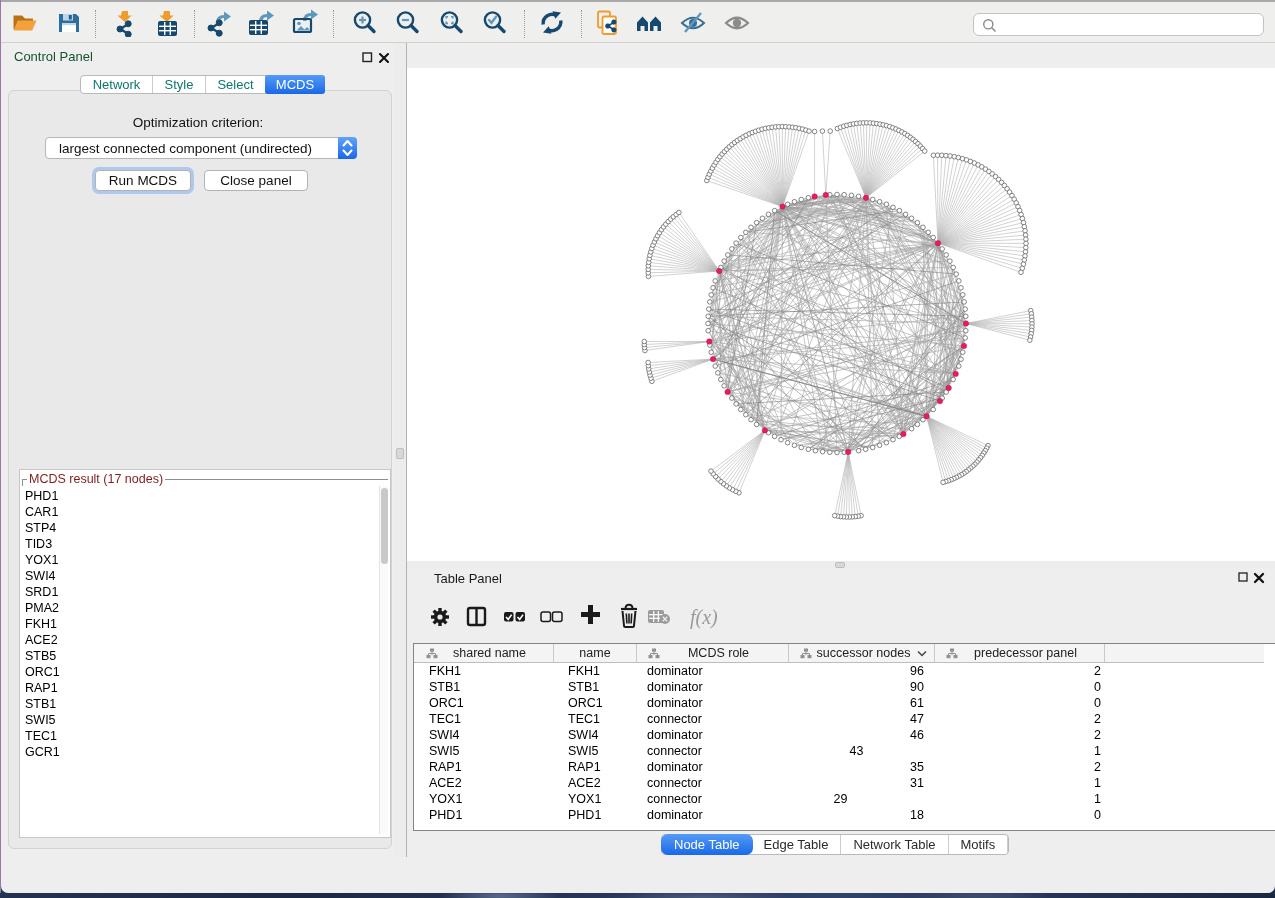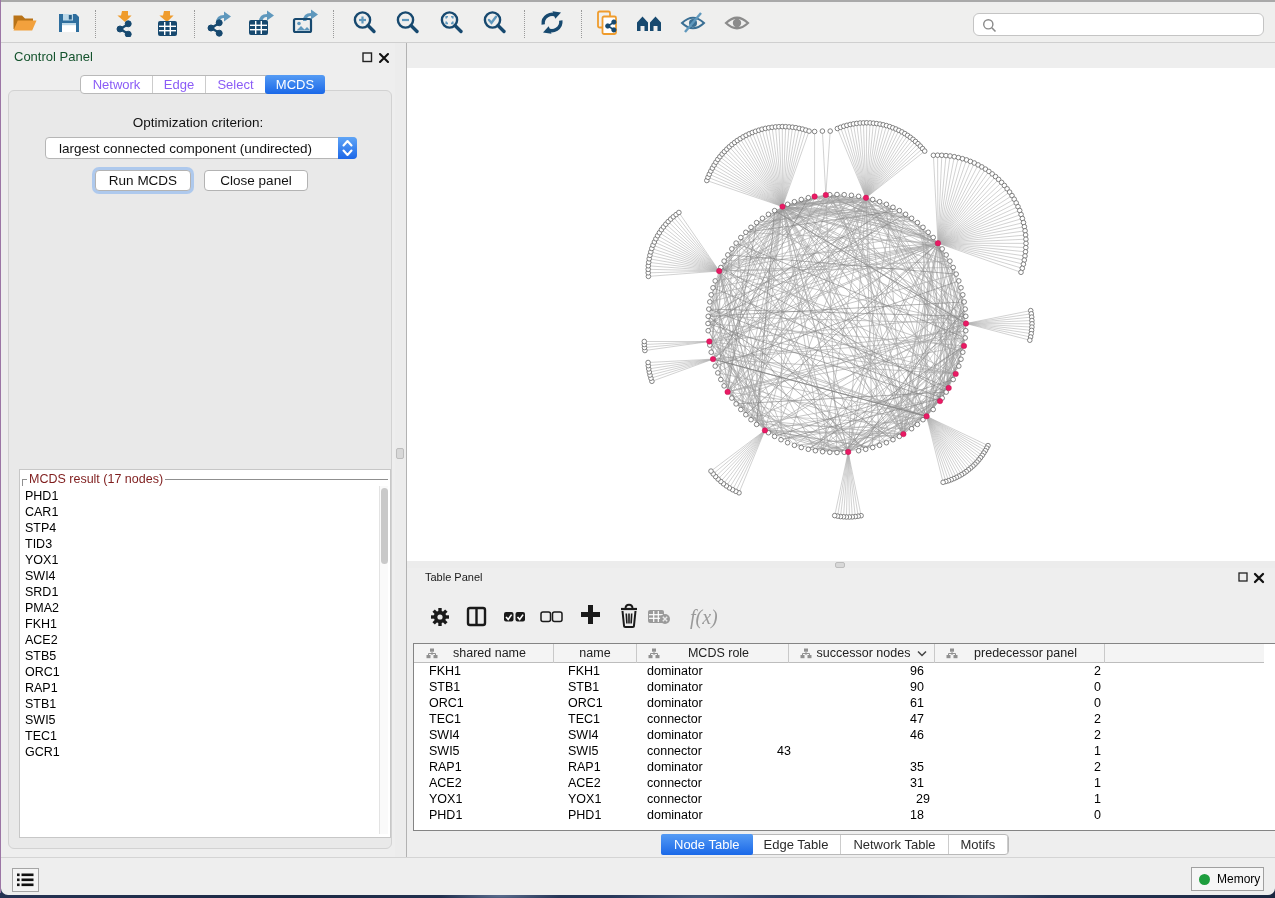--- a/index.html
+++ b/index.html
@@ -8,21 +8,21 @@
 .sep{position:absolute;top:6px;height:28px;width:0;border-left:1px dotted #9a9a9a}
 .ticon{position:absolute;top:5px;width:28px;height:28px}
 #search{position:absolute;left:972px;top:9px;width:291px;height:23px;background:#fff;border:1px solid #c4c4c4;border-radius:6px}
 #search svg{position:absolute;left:8px;top:4px}
 
 #cp{position:absolute;left:0;top:0;width:394px;height:855px}
 #cptitle{position:absolute;left:13px;top:47px;font-size:13px;color:#14532d}
 .wicon{position:absolute;font-size:12px;color:#111}
 #cptabpanel{position:absolute;left:7px;top:88px;width:384px;height:759px;background:#e9e9e9;border:1px solid #d2d2d2;border-radius:6px}
 #tabs{position:absolute;left:79px;top:73px;width:245px;height:19px;background:#fff;border:1px solid #b9b9b9;border-radius:4px;display:flex;z-index:5}
-.tab{flex:none;text-align:center;font-size:13px;color:#8b5cf6;line-height:17px;border-right:1px solid #ccc}
+.tab{flex:none;text-align:center;font-size:13px;color:#0f766e;line-height:17px;border-right:1px solid #ccc}
 .tab.sel{background:linear-gradient(#559bf4,#1a68e8);color:#fff;border-radius:3px;border-right:none;margin:-1px;padding:1px;line-height:17px;flex:1}
 #optlabel{position:absolute;left:0;top:113px;width:394px;text-align:center;font-size:13.5px;color:#111}
 #dropdown{position:absolute;left:44px;top:135px;width:312px;height:22px;background:#fff;border:1px solid #b6b6b6;border-radius:4px}
 #dropdown .txt{position:absolute;left:13px;top:3px;font-size:13.5px;color:#111}
 #stepper{position:absolute;right:-1px;top:-1px;width:19px;height:22px;background:linear-gradient(#60a5f6,#1c67e8);border-radius:0 4px 4px 0}
 .btn{position:absolute;top:168px;height:21px;background:#fff;border:1px solid #b3b3b3;border-radius:4px;font-size:13.5px;color:#111;text-align:center;line-height:19px}
 #runbtn{left:94px;width:96px;box-shadow:0 0 0 3px rgba(125,175,240,.55)}
 #closebtn{left:203px;width:104px}
 #fieldset{position:absolute;left:18px;top:467px;width:372px;height:369px;background:#fff;border:1px solid #c7c7c7}
 #legend{position:absolute;left:7px;top:2px;font-size:12.5px;color:#7f1d1d;background:#fff;padding:0 2px;z-index:2}
@@ -36,35 +36,35 @@
 
 #right{position:absolute;left:405px;top:41px;width:869px;height:814px;border-left:1px solid #b2b2b2}
 #nettitle{position:absolute;left:0;top:2px;width:869px;height:22px;background:linear-gradient(#f8f8f8,#e4e4e4);border-bottom:1px solid #a3a3a3;border-top:1px solid #d8d8d8}
 .light{position:absolute;top:1px;width:12px;height:12px;border-radius:50%}
 #netname{position:absolute;left:0;top:1px;width:1000px;text-align:center;font-size:12.5px;color:#000}
 #canvas{position:absolute;left:0;top:25px;width:869px;height:493px;background:#fff}
 #hsplit{position:absolute;left:0;top:518px;width:869px;height:7px;background:#ececec}
 #hsplitthumb{position:absolute;left:428px;top:1px;width:10px;height:6px;background:#d8d8d8;border:1px solid #bdbdbd;border-radius:2px}
 
 #tp{position:absolute;left:0;top:525px;width:869px;height:289px;background:#eeeeee}
-#tptitle{position:absolute;left:18px;top:3px;font-size:11px;color:#1a1a1a}
+#tptitle{position:absolute;left:27px;top:3px;font-size:13px;color:#1a1a1a}
 #tptools{position:absolute;left:0;top:24px;width:869px;height:52px}
 #tbl{position:absolute;left:6px;top:75px;width:972px;height:188px;background:#fff;border:1px solid #848484}
 #thead{position:absolute;left:0;top:0;width:850px;height:19px;background:#f4f4f4;border-bottom:1px solid #bdbdbd;font-size:12.5px;color:#222}
 .th{position:absolute;top:0;height:19px;border-right:1px solid #c9c9c9}
 .thtxt{position:absolute;top:2px;width:100%;text-align:center}
 .hicon{position:absolute;top:4px}
 #tbody{position:absolute;left:0;top:19px;width:850px;font-size:12.5px;color:#000}
 .tr{position:absolute;left:0;height:16px;width:850px}
 .td{position:absolute;top:1px}
 #tblsb{position:absolute;right:1px;top:1px;width:12px;height:186px;background:#f4f4f4;border-left:1px solid #d6d6d6}
 #tblsbthumb{position:absolute;left:2px;top:5px;width:8px;height:130px;background:#c2c2c2;border-radius:4px}
 #btabs{position:absolute;left:254px;top:266px;height:21px;background:#fff;border:1px solid #b9b9b9;border-radius:4px;display:flex}
 .btab{flex:none;text-align:center;font-size:13px;color:#2b2b2b;line-height:19px;border-right:1px solid #ccc;padding:0 12px}
-.btab.sel{background:linear-gradient(#559bf4,#1a68e8);color:#fff;border-radius:2px;border-right:none;margin:-1px;padding:1px 13px}
+.btab.sel{background:linear-gradient(#559bf4,#1a68e8);color:#fff;border-radius:7px;border-right:none;margin:-1px;padding:1px 13px}
 
 #status{position:absolute;left:0;top:855px;width:1274px;height:38px;background:#eeeeee;border-top:1px solid #d4d4d4;border-radius:0 0 7px 7px}
 #menubtn{position:absolute;left:11px;top:10px;width:27px;height:24px;background:#f4f4f4;border:1px solid #a5a5a5}
 #membtn{position:absolute;left:1190px;top:9px;width:73px;height:24px;background:#f6f6f6;border:1px solid #a0a0a0;color:#000;line-height:22px;text-align:left;padding-left:25px;font-size:12px}
 #memdot{position:absolute;left:7px;top:6px;width:11px;height:11px;border-radius:50%;background:#1e9e3e}
 </style></head><body>
 <div id="wall"></div>
 <div style="position:absolute;left:0;top:0;width:1px;height:893px;background:#9c76a5"></div>
 <div id="win">
 <div id="toolbar">
@@ -202,21 +202,21 @@
   <div id="cptitle">Control Panel</div>
   <svg class="wicon" style="left:361px;top:50px" width="11" height="11">
         <rect x="1" y="1" width="8.5" height="8.5" fill="none" stroke="#222" stroke-width="1.4"></rect>
       </svg>
       <svg class="wicon" style="left:377px;top:50px" width="12" height="12">
         <path d="M2 2 L10 10 M10 2 L2 10" stroke="#111" stroke-width="2.1" stroke-linecap="round"></path>
       </svg>
   <div id="cptabpanel"></div>
   <div id="tabs">
     <div class="tab" style="width:72px">Network</div>
-    <div class="tab" style="width:53px">Edge</div>
+    <div class="tab" style="width:53px">Style</div>
     <div class="tab" style="width:60px">Select</div>
     <div class="tab sel" style="width:58px">MCDS</div>
   </div>
   <div id="optlabel">Optimization criterion:</div>
   <div id="dropdown">
         <span class="txt">largest connected component (undirected)</span>
         <div id="stepper"><svg width="19" height="22" viewBox="0 0 19 22">
             <path d="M5.5 8.5 L9.5 4 L13.5 8.5 M5.5 13.5 L9.5 18 L13.5 13.5" fill="none" stroke="#fff" stroke-width="2.1" stroke-linejoin="round" stroke-linecap="round"></path>
           </svg></div>
       </div>
@@ -1295,42 +1295,42 @@
               <div class="td" style="left:15px">SWI4</div>
               <div class="td" style="left:154px">SWI4</div>
               <div class="td" style="left:233px">dominator</div>
               <div class="td" style="left:375px;width:135px;text-align:right">46</div>
               <div class="td" style="left:521px;width:166px;text-align:right">2</div>
             </div>
             <div class="tr" style="top:80px">
               <div class="td" style="left:15px">SWI5</div>
               <div class="td" style="left:154px">SWI5</div>
               <div class="td" style="left:233px">connector</div>
-              <div class="td" style="left:363px;width:135px;text-align:left">43</div>
+              <div class="td" style="left:375px;width:135px;text-align:center">43</div>
               <div class="td" style="left:521px;width:166px;text-align:right">1</div>
             </div>
             <div class="tr" style="top:96px">
               <div class="td" style="left:15px">RAP1</div>
               <div class="td" style="left:154px">RAP1</div>
               <div class="td" style="left:233px">dominator</div>
               <div class="td" style="left:375px;width:135px;text-align:right">35</div>
               <div class="td" style="left:521px;width:166px;text-align:right">2</div>
             </div>
             <div class="tr" style="top:112px">
               <div class="td" style="left:15px">ACE2</div>
               <div class="td" style="left:154px">ACE2</div>
               <div class="td" style="left:233px">connector</div>
               <div class="td" style="left:375px;width:135px;text-align:right">31</div>
               <div class="td" style="left:521px;width:166px;text-align:right">1</div>
             </div>
             <div class="tr" style="top:128px">
               <div class="td" style="left:15px">YOX1</div>
               <div class="td" style="left:154px">YOX1</div>
               <div class="td" style="left:233px">connector</div>
-              <div class="td" style="left:381px;width:135px;text-align:right">29</div>
+              <div class="td" style="left:359px;width:135px;text-align:center">29</div>
               <div class="td" style="left:521px;width:166px;text-align:right">1</div>
             </div>
             <div class="tr" style="top:144px">
               <div class="td" style="left:15px">PHD1</div>
               <div class="td" style="left:154px">PHD1</div>
               <div class="td" style="left:233px">dominator</div>
               <div class="td" style="left:375px;width:135px;text-align:right">18</div>
               <div class="td" style="left:521px;width:166px;text-align:right">0</div>
             </div>
           </div>
@@ -1339,26 +1339,13 @@
           </div>
     </div>
     <div id="btabs">
       <div class="btab sel">Node Table</div>
       <div class="btab">Edge Table</div>
       <div class="btab">Network Table</div>
       <div class="btab">Motifs</div>
     </div>
   </div>
 </div>
-<div id="status">
-  <div id="menubtn"><svg width="25" height="22" viewBox="0 0 25 22">
-          <g fill="#111">
-            <rect x="4" y="4.5" width="2.6" height="2.6"></rect>
-            <rect x="4" y="9.5" width="2.6" height="2.6"></rect>
-            <rect x="4" y="14.5" width="2.6" height="2.6"></rect>
-            <rect x="8.5" y="4.5" width="12" height="2.6"></rect>
-            <rect x="8.5" y="9.5" width="12" height="2.6"></rect>
-            <rect x="8.5" y="14.5" width="12" height="2.6"></rect>
-          </g>
-        </svg></div>
-  <div id="membtn"><div id="memdot"></div>Memory</div>
-</div>
 </div>
 
 </body></html>

